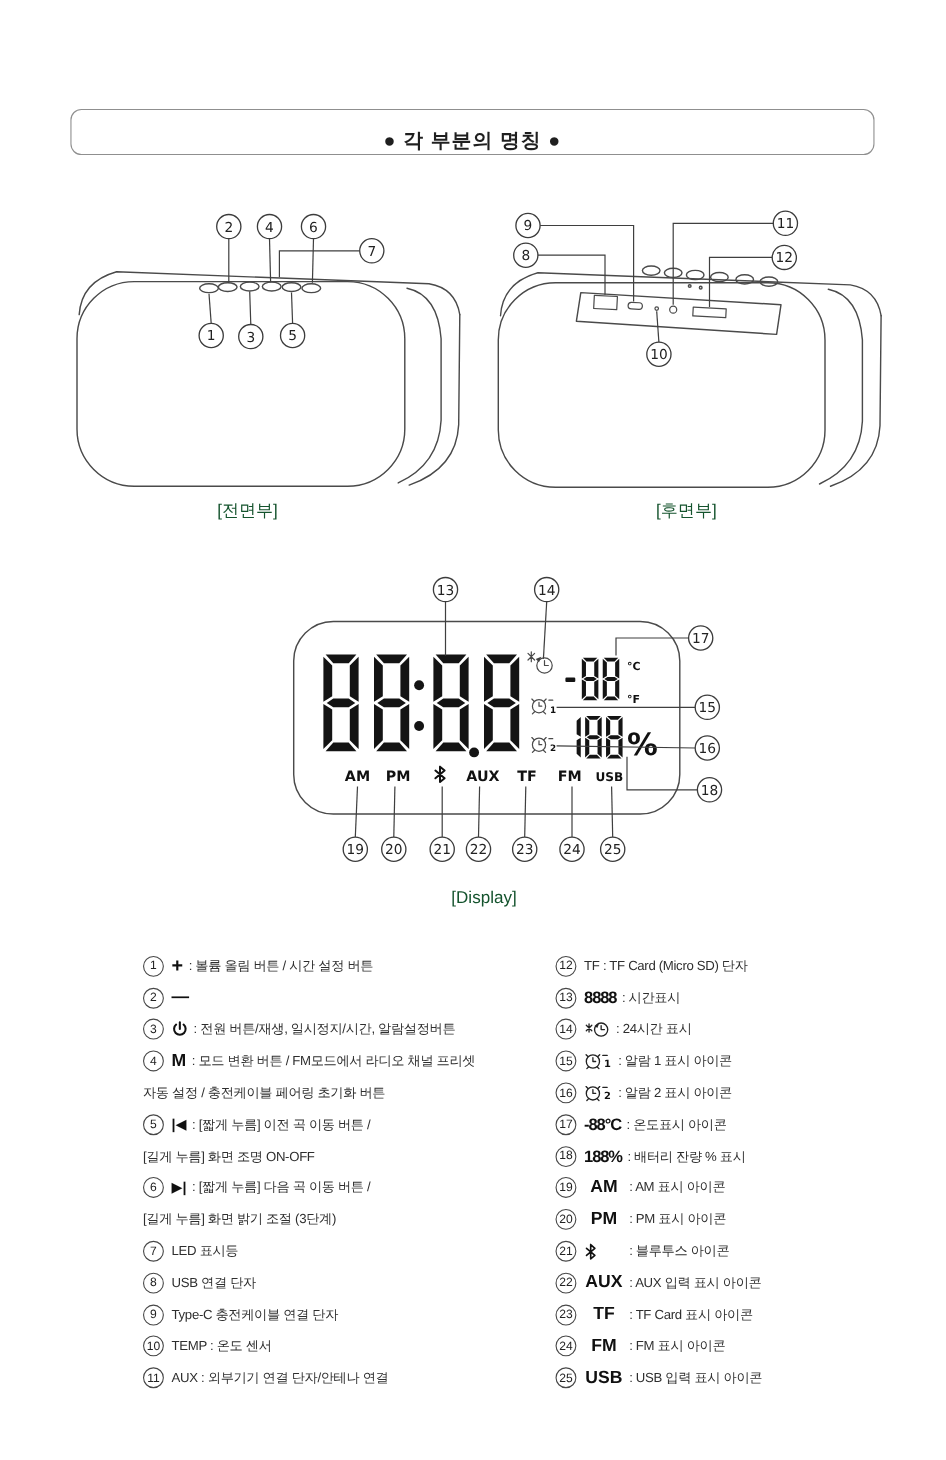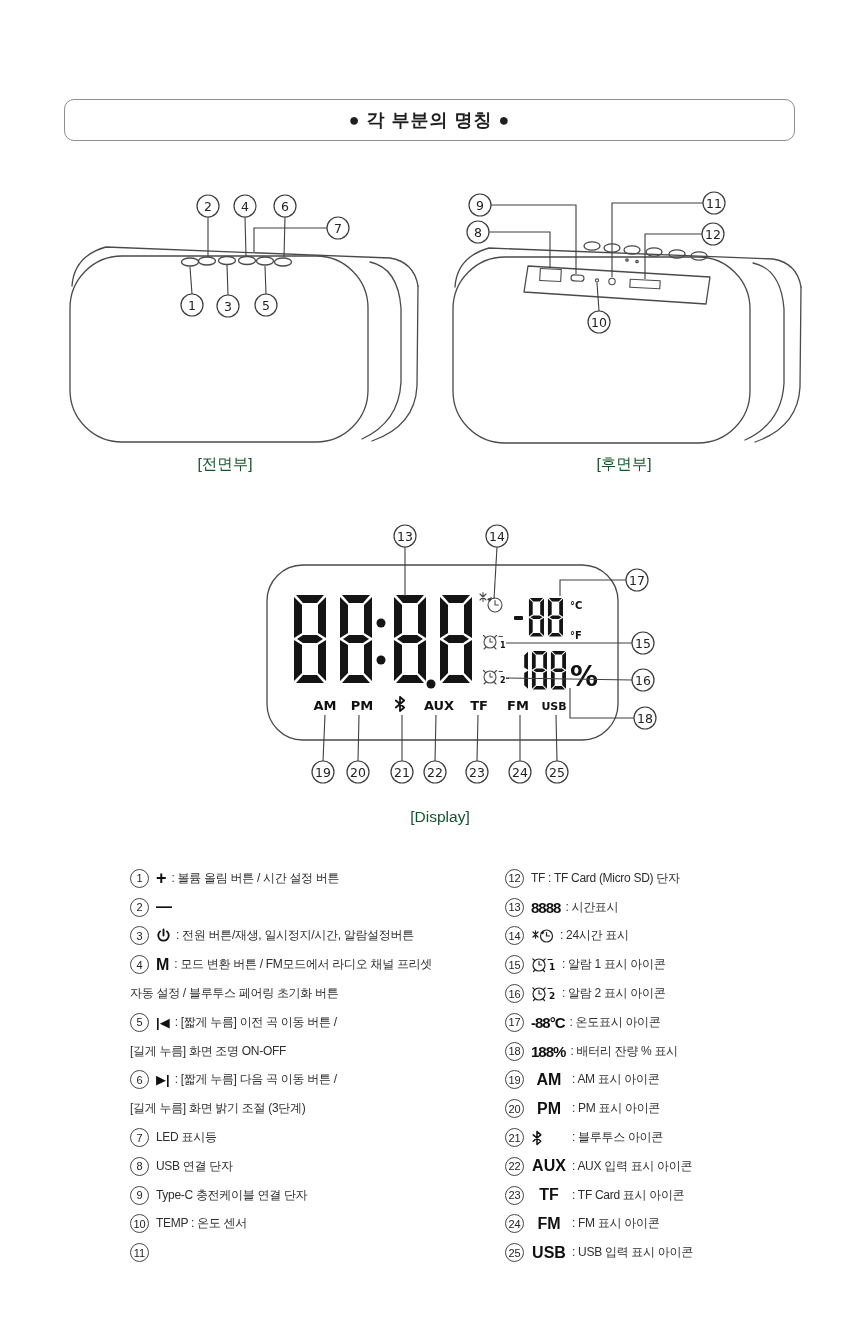--- a/index.html
+++ b/index.html
@@ -1,19 +1,19 @@
 <!DOCTYPE html>
 <html><head>
 <meta charset="utf-8">
 <style>
   html,body{margin:0;padding:0;background:#fff;}
   .canvas{position:relative;width:860px;height:1327px;background:#ffffff;overflow:hidden;
           font-family:"Liberation Sans","DejaVu Sans",sans-serif;color:#2f2f2f;}
   .banner{position:absolute;left:64px;top:99px;width:729px;height:40px;border:1.5px solid #8f8f8f;
-          border-radius:10px;display:flex;align-items:center;justify-content:center;}
+          border-radius:10px;display:flex;align-items:flex-end;justify-content:center;}
   .banner span{font-size:18px;font-weight:600;color:#1f1f1f;letter-spacing:1px;}
   .fig{position:absolute;}
   .fig-label{position:absolute;font-size:15.5px;color:#14532d;text-align:center;}
   
   .line{fill:none;stroke:#4a4a4a;stroke-width:1.3;stroke-linejoin:round;stroke-linecap:round;}
   .thin{stroke-width:1.1;}
   .lead{fill:none;stroke:#3f3f3f;stroke-width:1.1;}
   .co{fill:#fff;stroke:#3c3c3c;stroke-width:1.2;}
   .cn{font-family:"DejaVu Sans",sans-serif;font-size:12.5px;fill:#222;text-anchor:middle;}
   .segfill{fill:#141414;stroke:none;}
@@ -276,21 +276,21 @@
           </svg>
         </span>
         <span class="txt">: 전원 버튼/재생, 일시정지/시간, 알람설정버튼</span>
       </div>
     <div class="lrow">
         <span class="circ">4</span>
         <span class="sym">M</span>
         <span class="txt">: 모드 변환 버튼 / FM모드에서 라디오 채널 프리셋</span>
       </div>
     <div class="lrow">
-        <span class="txt">자동 설정 / 블루투스 페어링 초기화 버튼</span>
+        <span class="txt">자동 설정 / 충전케이블 페어링 초기화 버튼</span>
       </div>
     <div class="lrow">
         <span class="circ">5</span>
         <span class="sym" style="font-size:13px">|◀</span>
         <span class="txt">: [짧게 누름] 이전 곡 이동 버튼 /</span>
       </div>
     <div class="lrow">
         <span class="txt">[길게 누름] 화면 조명 ON-OFF</span>
       </div>
     <div class="lrow">
@@ -312,20 +312,21 @@
     <div class="lrow">
         <span class="circ">9</span>
         <span class="txt">Type-C 충전케이블 연결 단자</span>
       </div>
     <div class="lrow">
         <span class="circ">10</span>
         <span class="txt">TEMP : 온도 센서</span>
       </div>
     <div class="lrow">
         <span class="circ">11</span>
+        <span class="txt">AUX : 외부기기 연결 단자/안테나 연결</span>
       </div>
   </div>
 
   <div class="legend-col" style="left:505px;width:330px">
     <div class="lrow">
         <span class="circ">12</span>
         <span class="txt">TF : TF Card (Micro SD) 단자</span>
       </div>
     <div class="lrow">
         <span class="circ">13</span>

